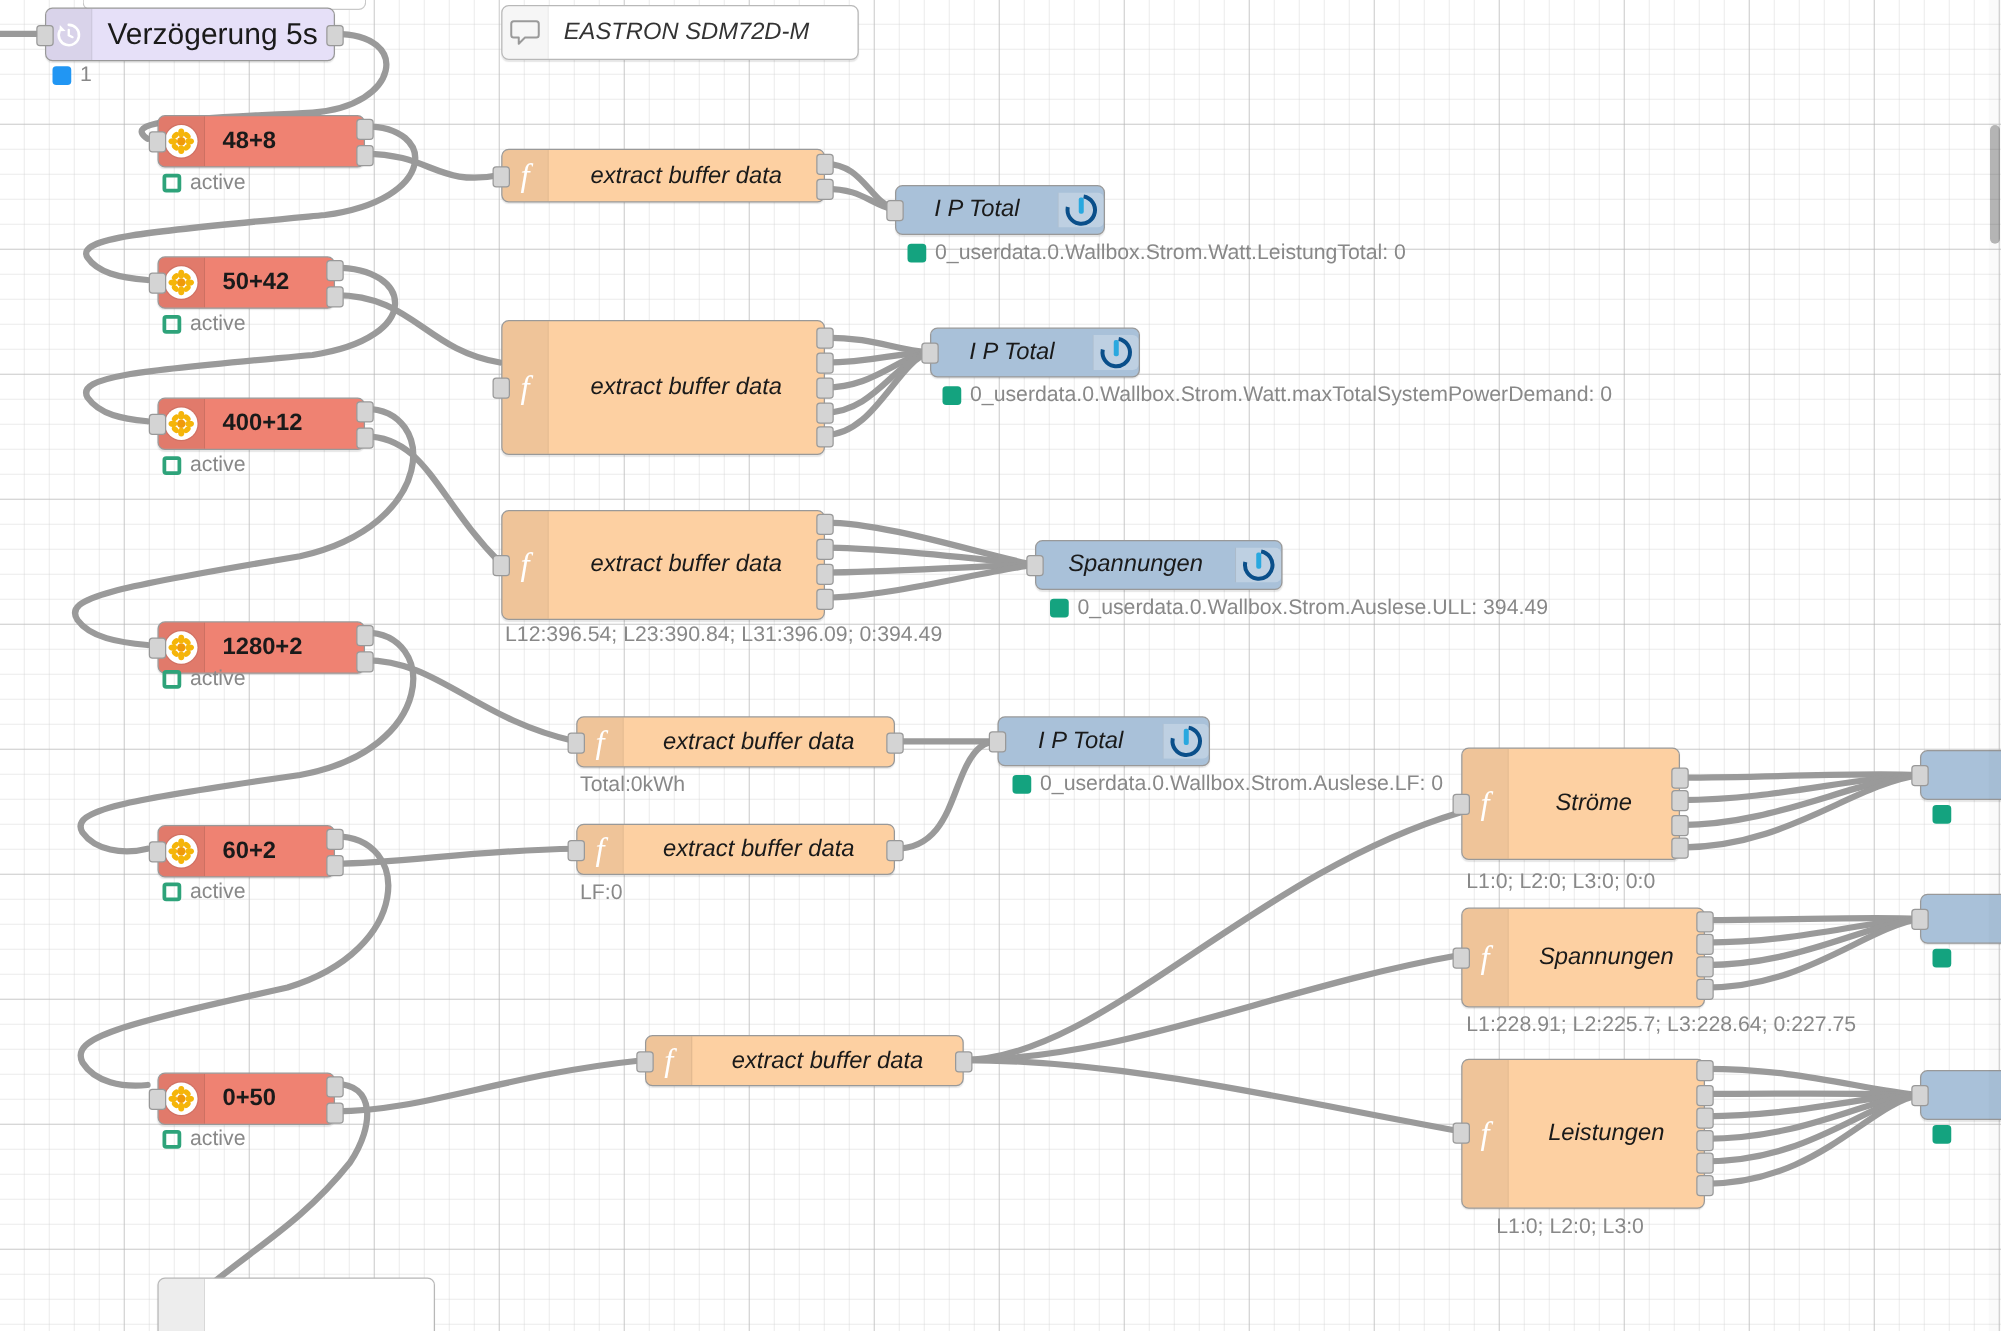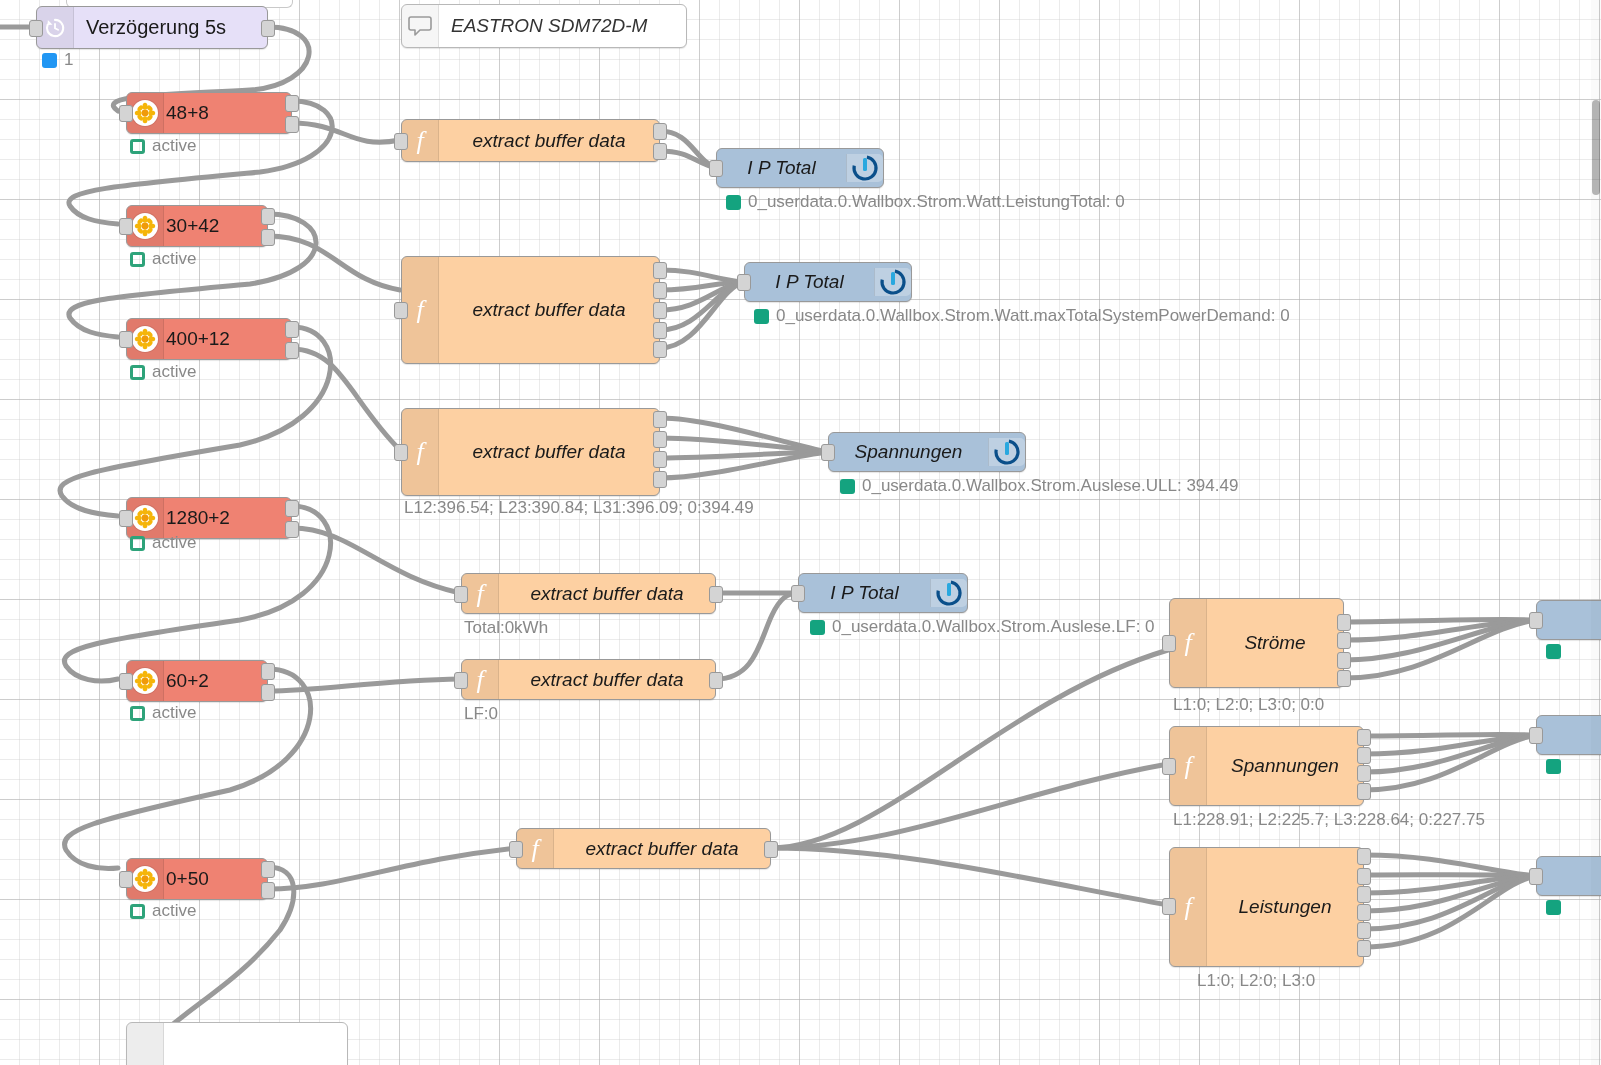--- a/index.html
+++ b/index.html
@@ -49,25 +49,25 @@
   }
 
   
   .n-delay  {background:#e6e0f8;}
   .n-modbus {background:#ef8272;}
   .n-func   {background:#fdd0a2;}
   .n-iob    {background:#a9c1d9;align-items:center;}
   .n-comment{background:#ffffff;border-color:#b8b8b8;}
 
   .n-delay  .lbl{justify-content:flex-start;}
-  .n-modbus .lbl{justify-content:flex-start;padding-left:2px;}
+  .n-modbus .lbl{justify-content:flex-start;padding-left:14px;font-weight:bold;}
   .n-func   .lbl{justify-content:center;font-style:italic;}
   .n-iob    .lbl{justify-content:center;font-style:italic;}
   .n-comment .lbl{justify-content:flex-start;font-style:italic;color:#333;}
-  .n-delay .lbl{font-size:20px;}
+  .n-delay .lbl{font-size:24px;}
 
   
   .port{
     position:absolute;width:14px;height:17px;
     background:#d4d4d4;border:1px solid #999;border-radius:3px;
     box-sizing:border-box;
   }
   .port.in {left:-8px;}
   .port.out{right:-8px;}
 
@@ -258,21 +258,21 @@
             <ellipse cx="4.3" cy="11" rx="3.5" ry="2.5"></ellipse>
               <ellipse cx="17.7" cy="11" rx="3.5" ry="2.5"></ellipse>
             <ellipse cx="6.3" cy="6.3" rx="3.3" ry="2.2" transform="rotate(-45 6.3 6.3)"></ellipse>
             <ellipse cx="15.7" cy="15.7" rx="3.3" ry="2.2" transform="rotate(-45 15.7 15.7)"></ellipse>
             <ellipse cx="15.7" cy="6.3" rx="3.3" ry="2.2" transform="rotate(45 15.7 6.3)"></ellipse>
             <ellipse cx="6.3" cy="15.7" rx="3.3" ry="2.2" transform="rotate(45 6.3 15.7)"></ellipse>
           </g>
         </svg>
       </span>
     </div>
-    <div class="lbl">30+42</div>
+    <div class="lbl">50+42</div>
     <div class="port in" style="top:12px;"></div>
     <div class="port out" style="top:2px;"></div>
     <div class="port out" style="top:23px;"></div>
   </div>
   <div class="status" style="left:130px;top:249px;">
     <span class="dot-ring"></span>
     <span class="status-text">active</span>
   </div>
 
   <div class="node n-modbus" style="left:126px;top:318px;width:166px;height:42px;">

